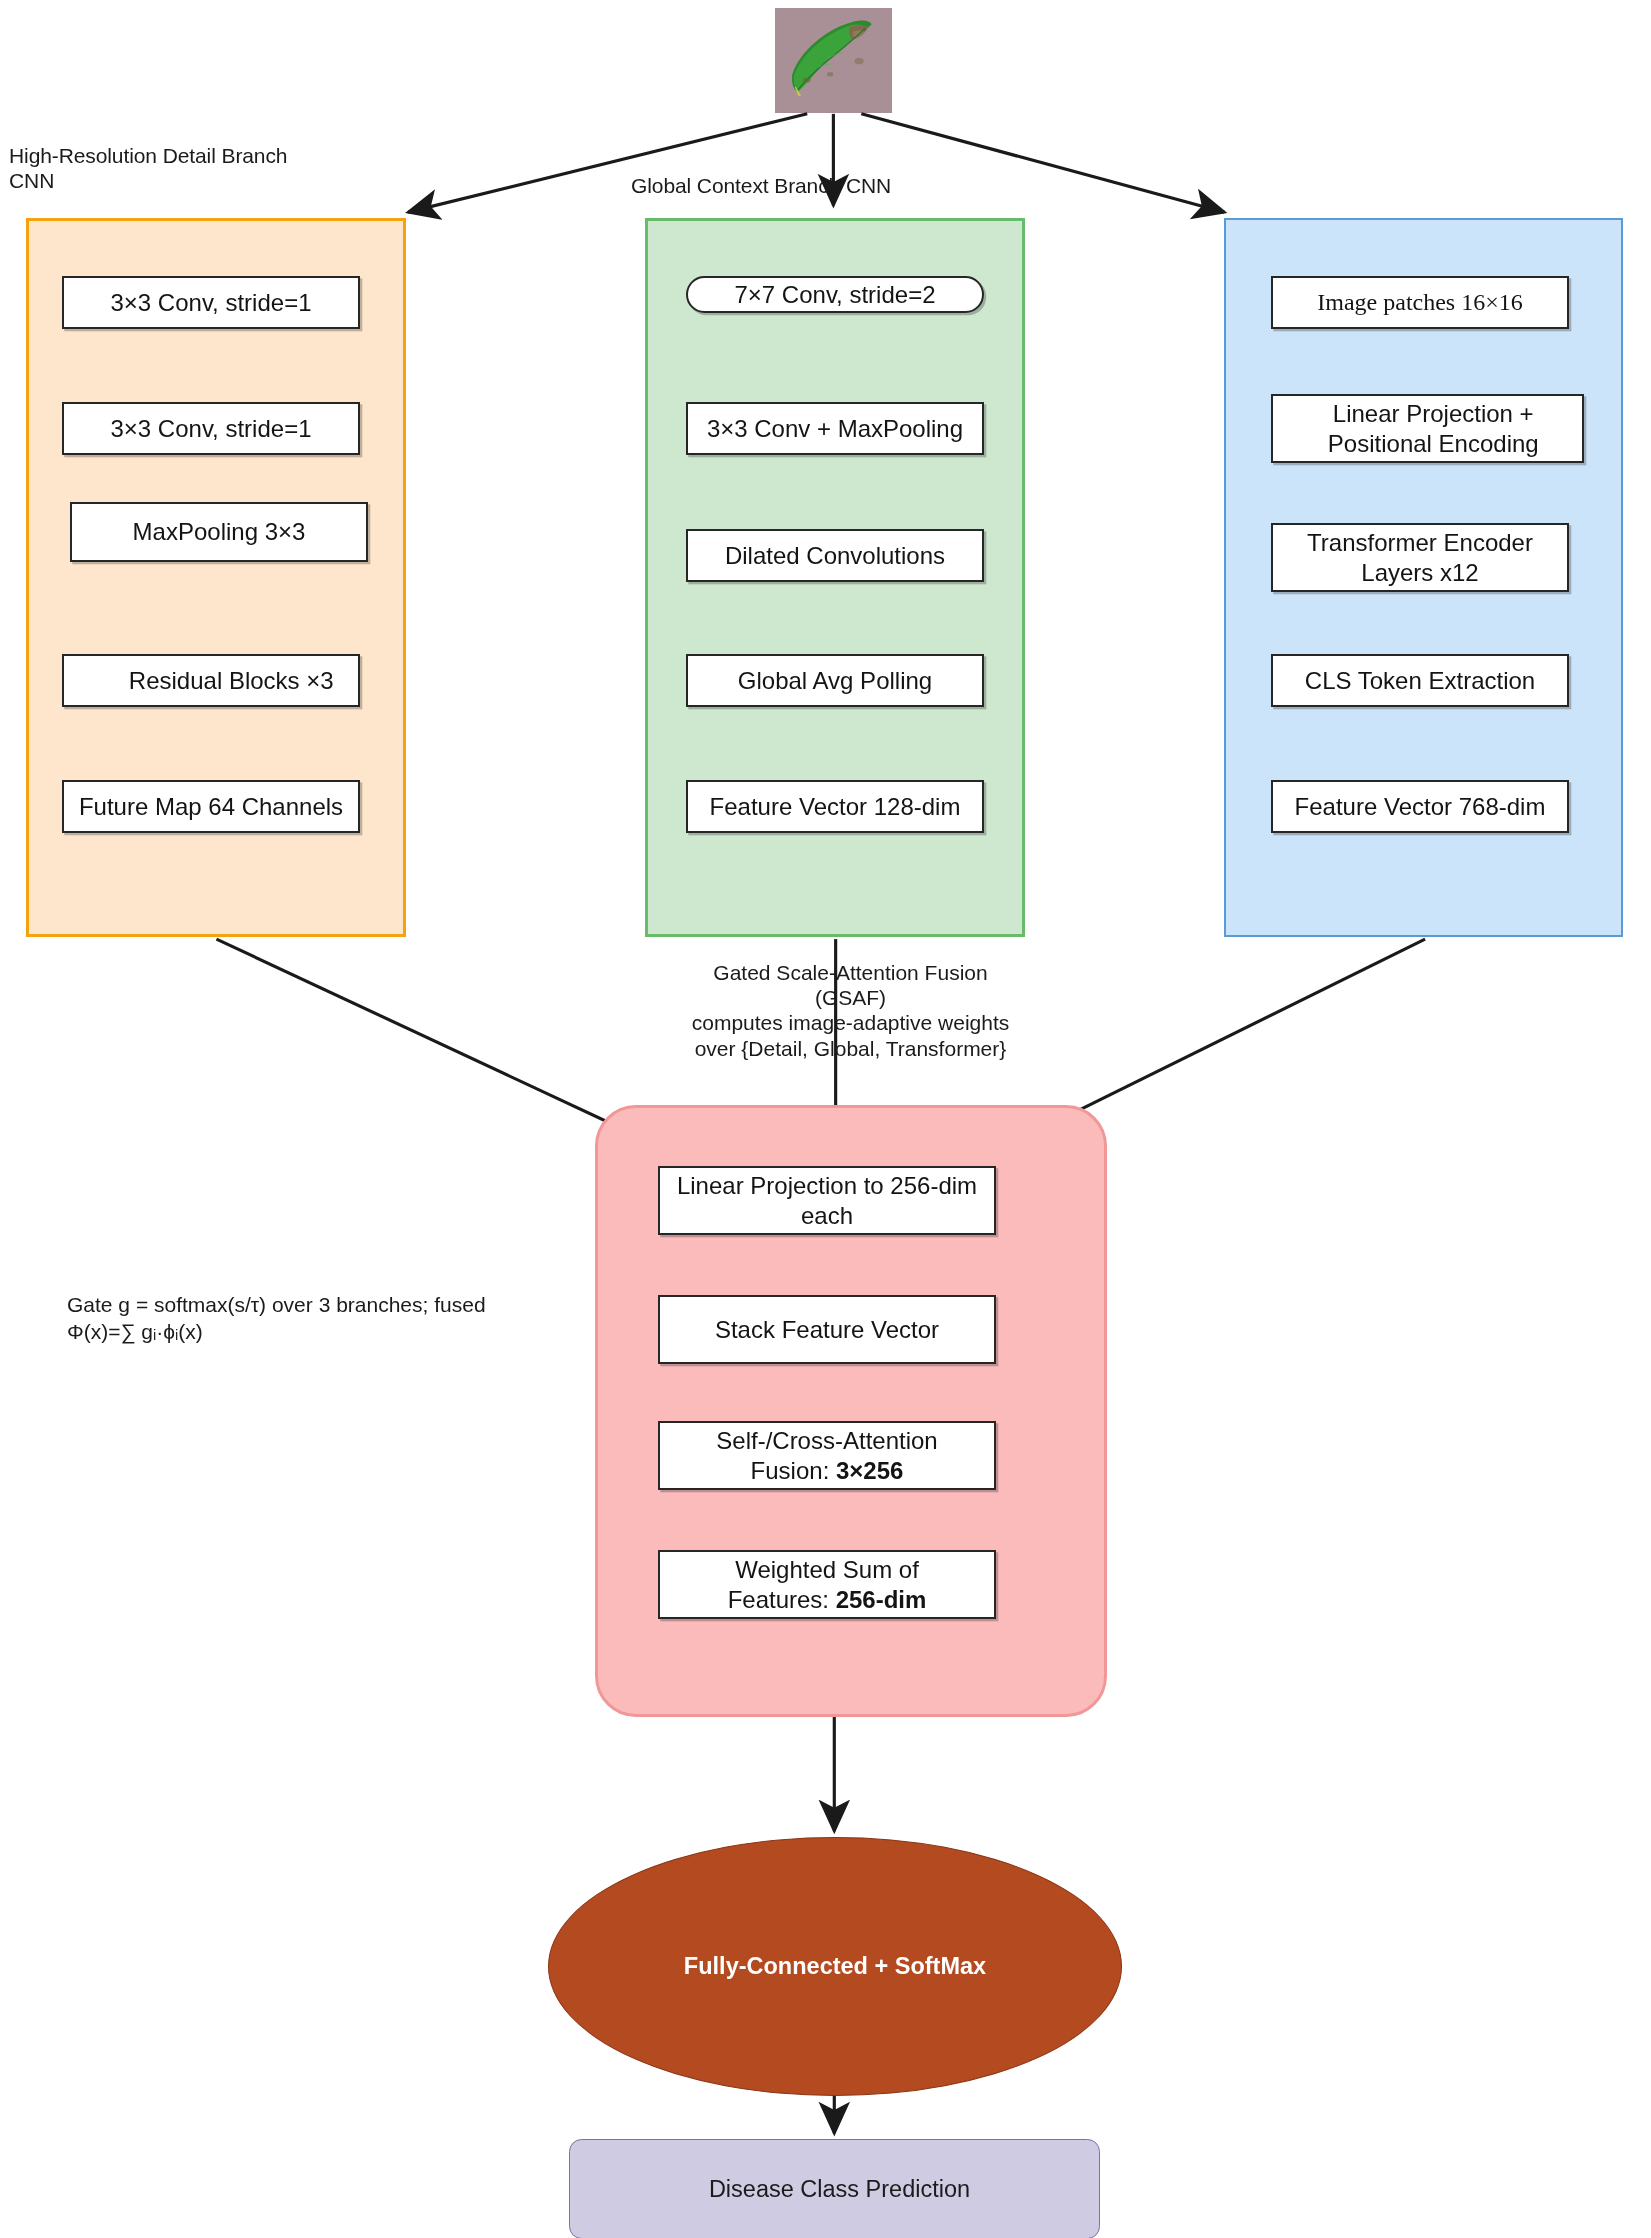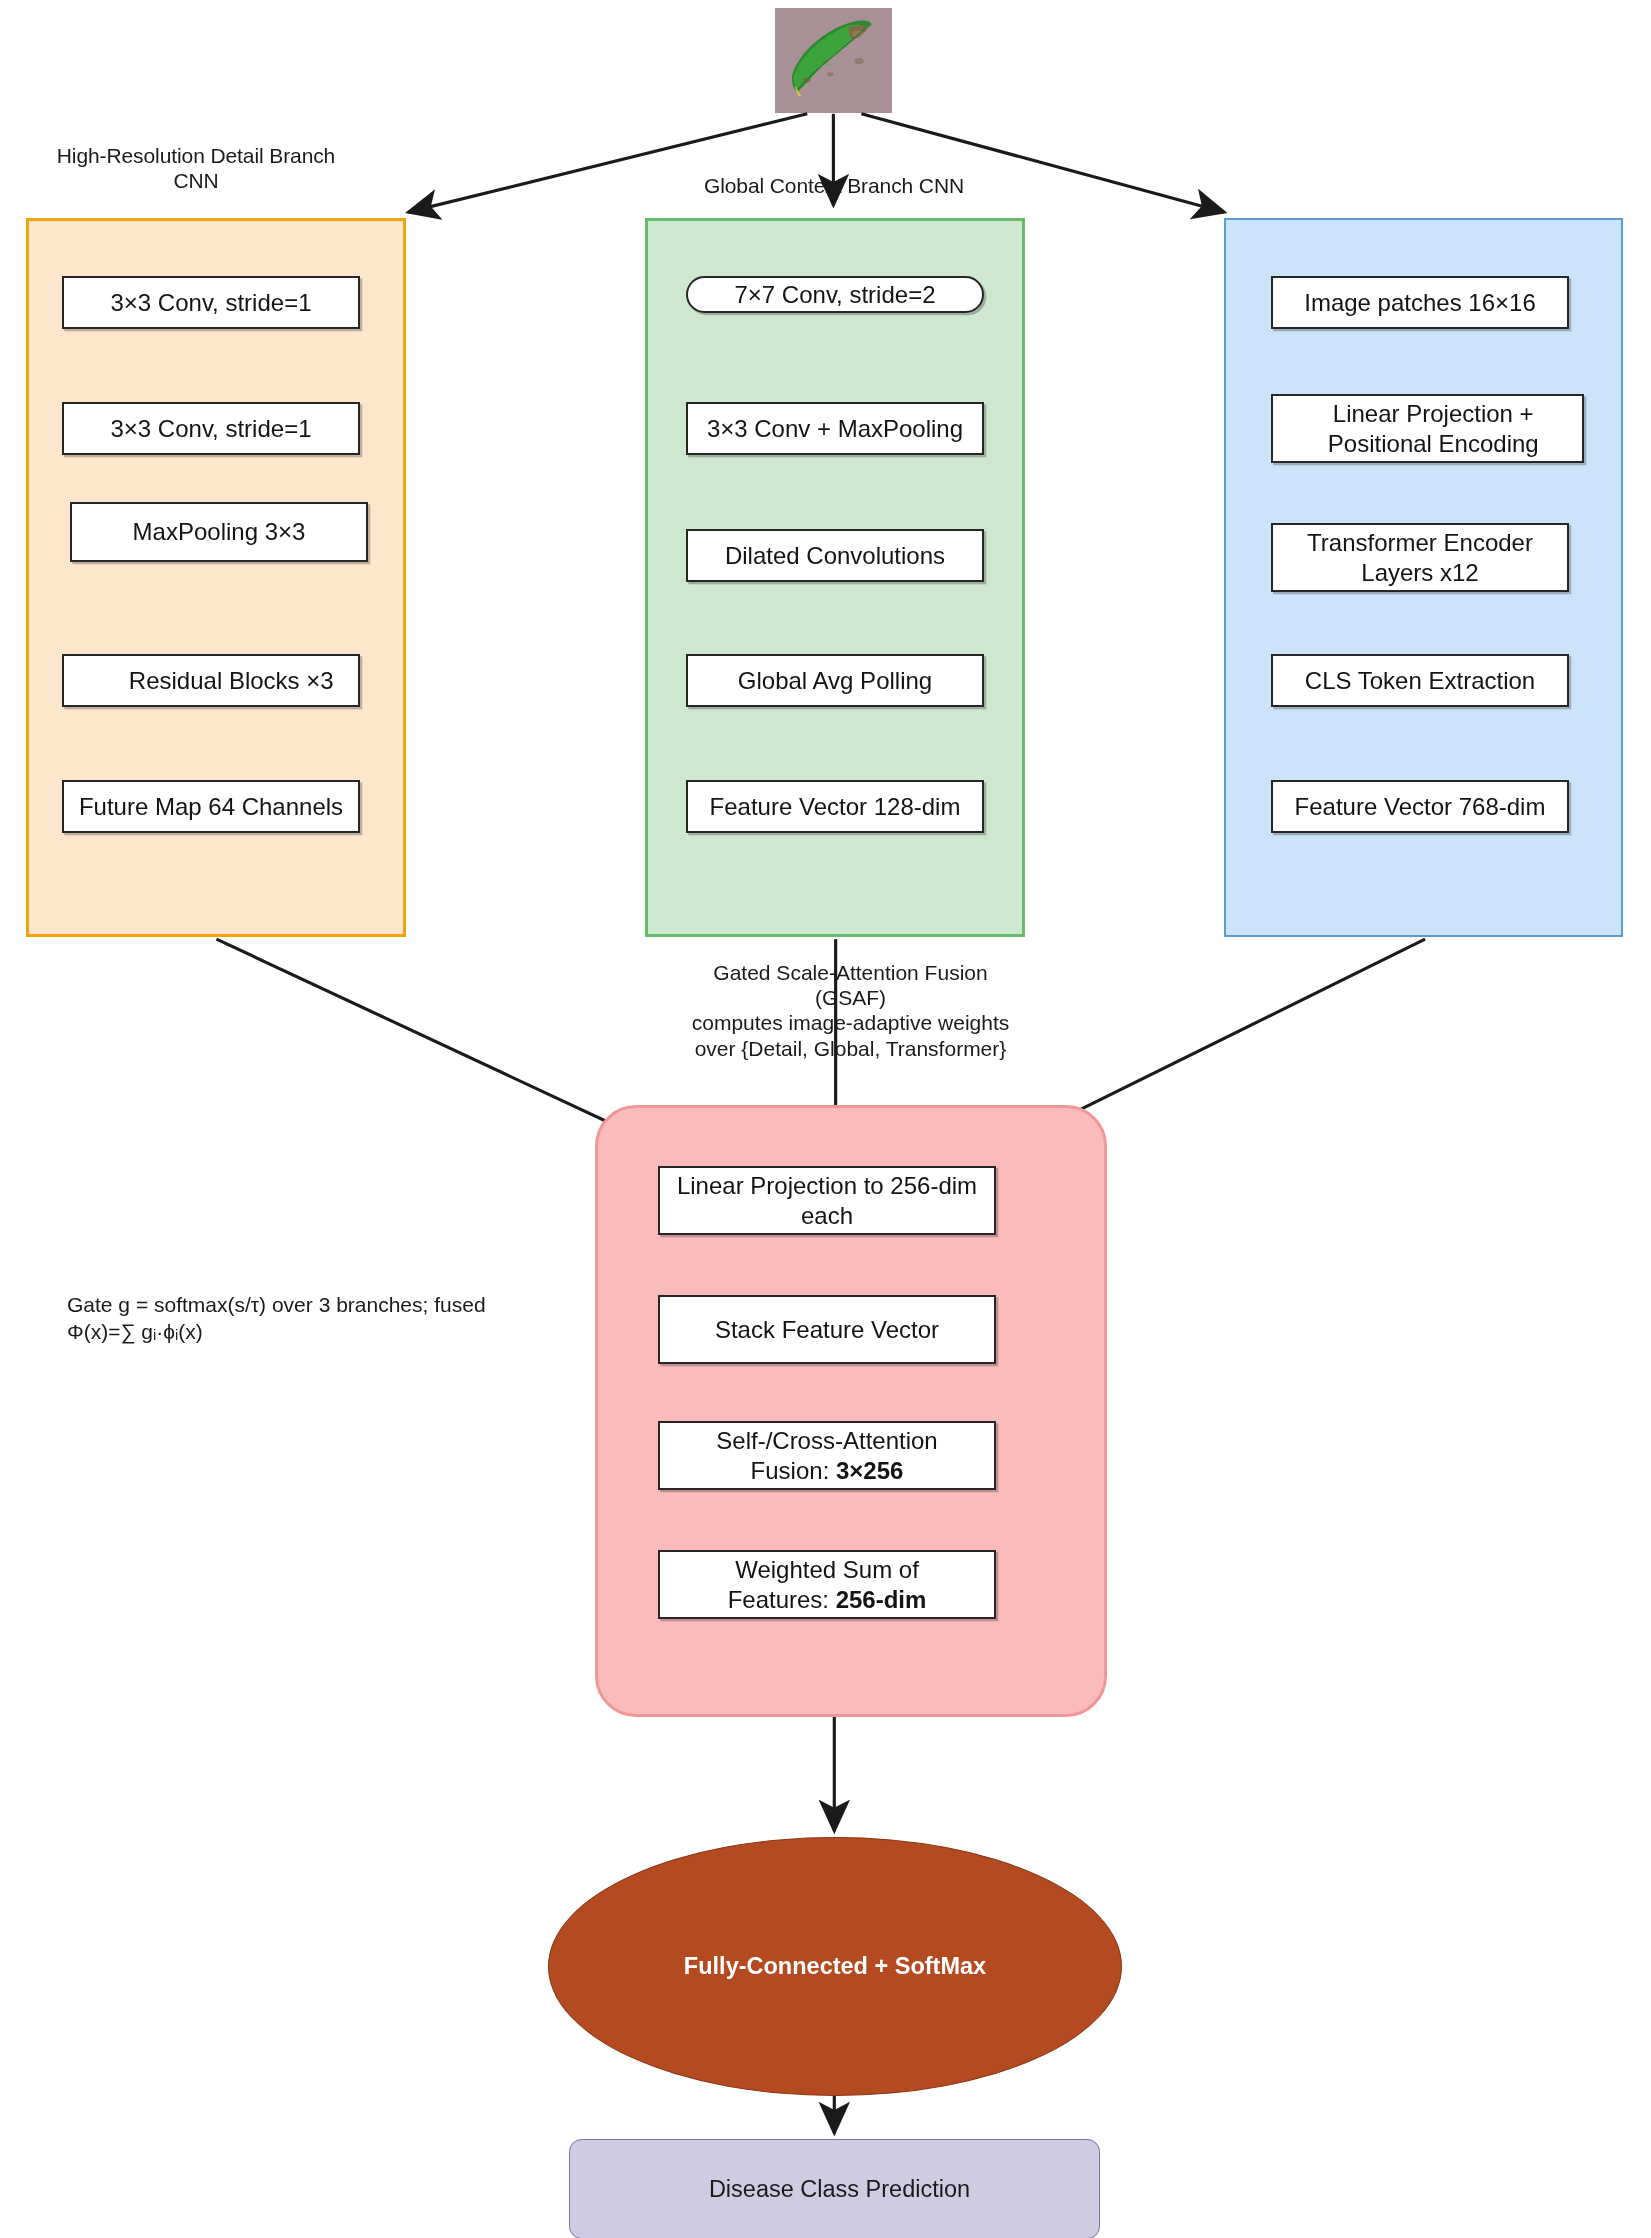--- a/index.html
+++ b/index.html
@@ -33,21 +33,20 @@
   }
   .panel.transformer{
     left:1224px; top:218px; width:399px; height:719px;
     background:#CCE4FA;
     border:2.7px solid #5B9BD5;
   }
 
   
   .branch-title{
     position:absolute;
-    text-align:center;
     font-size:21px;
     line-height:1.18;
     color:#1b1b1b;
     letter-spacing:-0.1px;
   }
   .branch-title.detail{ left:9px; top:144px; width:374px; }
   .branch-title.global{ left:631px; top:174px; width:406px; }
   .branch-title.transformer{ left:1218px; top:144px; width:413px; }
 
   
@@ -208,21 +207,21 @@
   <div class="step" style="left:62px;top:502px;width:298px;height:60px;margin-left:8px;">MaxPooling 3×3</div>
   <div class="step" style="left:62px;top:654px;width:298px;height:53px;padding-left:45px;">Residual Blocks ×3</div>
   <div class="step" style="left:62px;top:780px;width:298px;height:53px;">Future Map 64 Channels</div>
 
   <div class="step" style="left:686px;top:276px;width:298px;height:37px;border-radius:25px;">7×7 Conv, stride=2</div>
   <div class="step" style="left:686px;top:402px;width:298px;height:53px;">3×3 Conv + MaxPooling</div>
   <div class="step" style="left:686px;top:529px;width:298px;height:53px;">Dilated Convolutions</div>
   <div class="step" style="left:686px;top:654px;width:298px;height:53px;">Global Avg Polling</div>
   <div class="step" style="left:686px;top:780px;width:298px;height:53px;">Feature Vector 128-dim</div>
 
-  <div class="step" style="left:1271px;top:276px;width:298px;height:53px;">Image patches 16×16</div>
+  <div class="step" style="left:1271px;top:276px;width:298px;height:53px;font-family:Liberation Serif, serif;">Image patches 16×16</div>
   <div class="step" style="left:1271px;top:394px;width:313px;height:69px;padding-left:16px;">
     <span style="white-space:pre-line">Linear Projection +
 Positional Encoding</span>
   </div>
   <div class="step" style="left:1271px;top:523px;width:298px;height:69px;">
     <span style="white-space:pre-line">Transformer Encoder
 Layers x12</span>
   </div>
   <div class="step" style="left:1271px;top:654px;width:298px;height:53px;">CLS Token Extraction</div>
   <div class="step" style="left:1271px;top:780px;width:298px;height:53px;">Feature Vector 768-dim</div>

